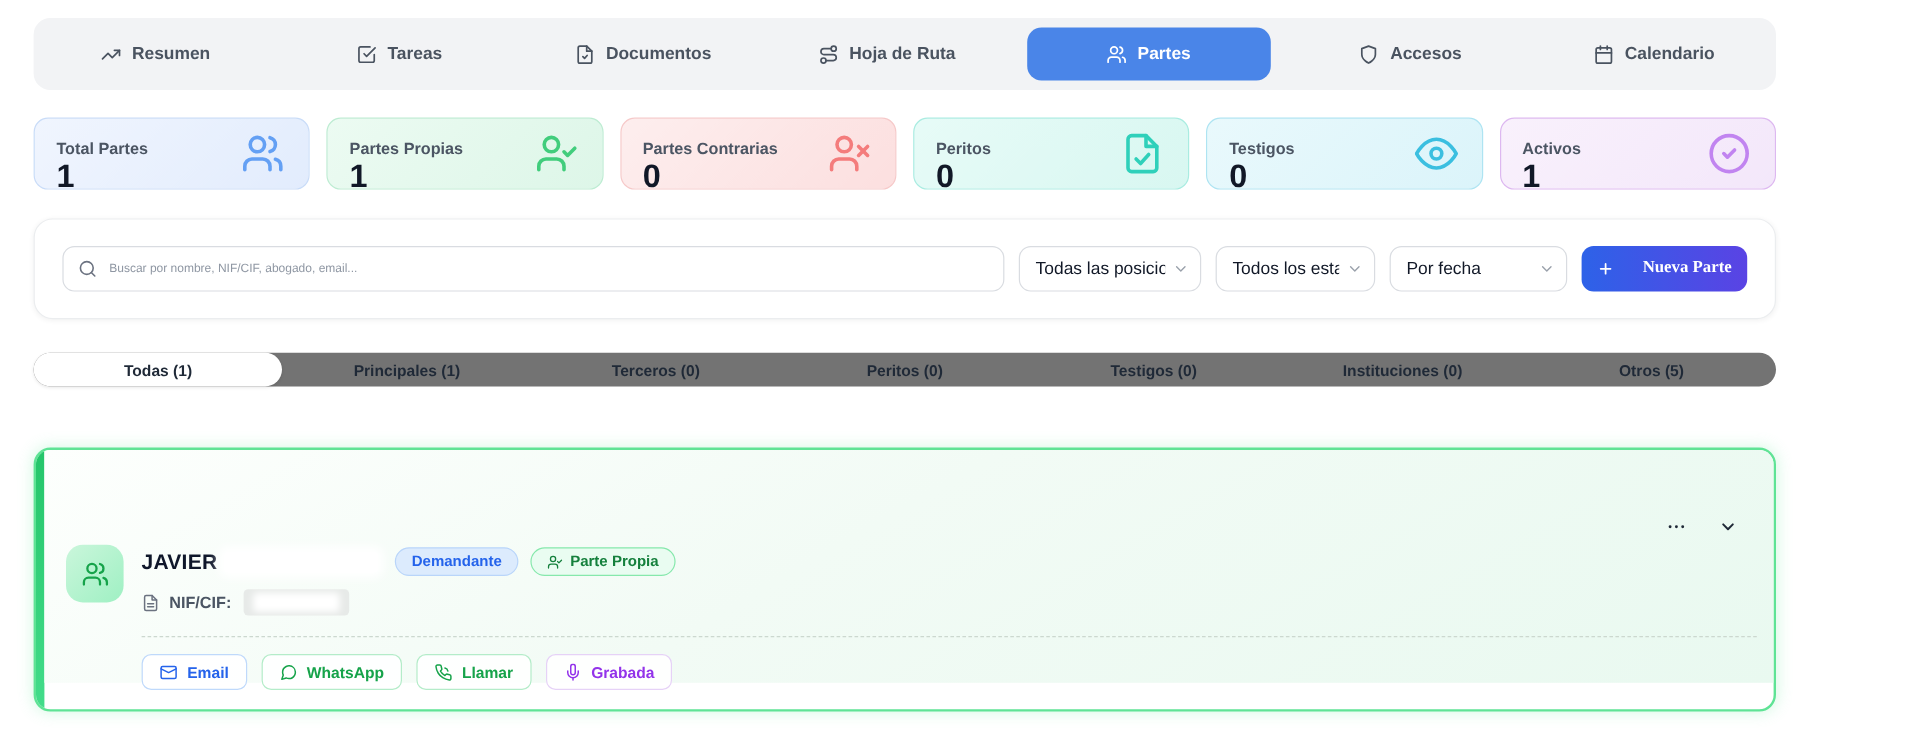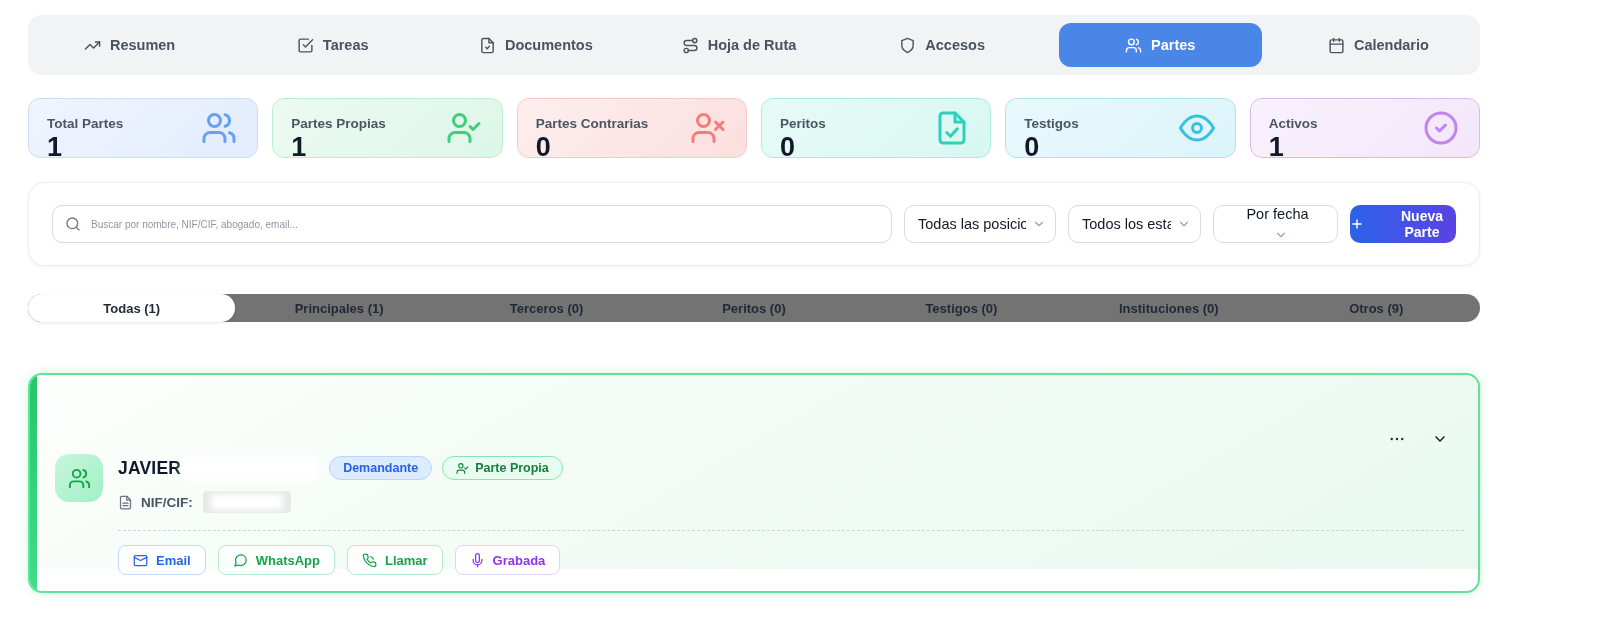--- a/index.html
+++ b/index.html
@@ -47,25 +47,25 @@
     padding: 0 12px 0 38px; font-size: 10px; color: #111827; outline: none;
     font-family: "Liberation Sans", sans-serif; background: #fff; }
   .search-input::placeholder { color: #8f97a3; }
   .search-icon { position: absolute; left: 13px; top: 50%; transform: translateY(-50%);
     width: 16px; height: 16px; color: #6b7280; }
   .select { height: 38px; border: 1px solid #d9dce1; border-radius: 10px; display: flex;
     align-items: center; padding: 0 9px 0 13px; font-size: 14.5px; color: #111827;
     background: #fff; cursor: pointer; }
   .select-label { overflow: hidden; white-space: nowrap; flex: 1; }
   .select .chev { width: 14px; height: 14px; color: #9aa1ab; flex: none; margin-left: 6px; }
-  .w1 { width: 152px; } .w2 { width: 133px; } .w3 { width: 125px; flex-direction: column; }
-  .new-party-btn { width: 106px; height: 38px; border: none; border-radius: 10px;
+  .w1 { width: 152px; } .w2 { width: 133px; } .w3 { width: 148px; }
+  .new-party-btn { width: 138px; height: 38px; border: none; border-radius: 10px;
     background: linear-gradient(90deg,#2d62e8,#5a43e4); color: #fff; font-size: 14px;
     font-weight: 700; display: flex; align-items: center; justify-content: center; gap: 24px;
-    cursor: pointer; font-family: Liberation Sans, sans-serif; }
+    cursor: pointer; font-family: Liberation Serif, serif; }
   .new-party-btn svg { width: 14px; height: 14px; }
 
   
   .seg-bar { background: #737373; border-radius: 999px; height: 28px; display: flex;
     margin-bottom: 51px; }
   .seg { flex: 1; display: flex; align-items: center; justify-content: center; font-size: 13px;
     font-weight: 600; color: #1f2937; border-radius: 999px; cursor: pointer; }
   .seg.active { background: #fff; font-weight: 700; box-shadow: 0 1px 3px rgba(0,0,0,.10); }
 
   
@@ -149,38 +149,38 @@
     <div class="nav-tab">
       <span>
           <svg viewBox="0 0 24 24" width="17" height="17" fill="none" stroke="currentColor" stroke-width="2" stroke-linecap="round" stroke-linejoin="round">
             <circle cx="6" cy="19" r="3"></circle>
             <path d="M9 19h8.5a3.5 3.5 0 0 0 0-7h-11a3.5 3.5 0 0 1 0-7H15"></path>
             <circle cx="18" cy="5" r="3"></circle>
           </svg>
         </span>
       <span>Hoja de Ruta</span>
     </div>
-    <div class="nav-tab">
-      <span>
-          <svg viewBox="0 0 24 24" width="17" height="17" fill="none" stroke="currentColor" stroke-width="2" stroke-linecap="round" stroke-linejoin="round">
-            <path d="M12 22s8-4 8-10V5l-8-3-8 3v7c0 6 8 10 8 10z"></path>
-          </svg>
-        </span>
-      <span>Accesos</span>
-    </div>
     <div class="nav-tab active">
       <span>
           <svg viewBox="0 0 24 24" width="17" height="17" fill="none" stroke="currentColor" stroke-width="2" stroke-linecap="round" stroke-linejoin="round">
             <path d="M16 21v-2a4 4 0 0 0-4-4H6a4 4 0 0 0-4 4v2"></path>
             <circle cx="9" cy="7" r="4"></circle>
             <path d="M22 21v-2a4 4 0 0 0-3-3.87"></path>
             <path d="M16 3.13a4 4 0 0 1 0 7.75"></path>
           </svg>
         </span>
       <span>Partes</span>
+    </div>
+    <div class="nav-tab">
+      <span>
+          <svg viewBox="0 0 24 24" width="17" height="17" fill="none" stroke="currentColor" stroke-width="2" stroke-linecap="round" stroke-linejoin="round">
+            <path d="M12 22s8-4 8-10V5l-8-3-8 3v7c0 6 8 10 8 10z"></path>
+          </svg>
+        </span>
+      <span>Accesos</span>
     </div>
     <div class="nav-tab">
       <span>
           <svg viewBox="0 0 24 24" width="17" height="17" fill="none" stroke="currentColor" stroke-width="2" stroke-linecap="round" stroke-linejoin="round">
             <rect x="3" y="4" width="18" height="18" rx="2"></rect>
             <line x1="16" y1="2" x2="16" y2="6"></line>
             <line x1="8" y1="2" x2="8" y2="6"></line>
             <line x1="3" y1="10" x2="21" y2="10"></line>
           </svg>
         </span>
@@ -315,21 +315,21 @@
     <div class="seg">
         <span>Peritos (0)</span>
       </div>
     <div class="seg">
         <span>Testigos (0)</span>
       </div>
     <div class="seg">
         <span>Instituciones (0)</span>
       </div>
     <div class="seg">
-        <span>Otros (9)</span>
+        <span>Otros (5)</span>
       </div>
   </div>
 
   <div class="party-card">
     <div class="party-accent"></div>
     <div class="party-bg"></div>
 
     <div class="party-content">
       <div class="avatar">
         <span>

